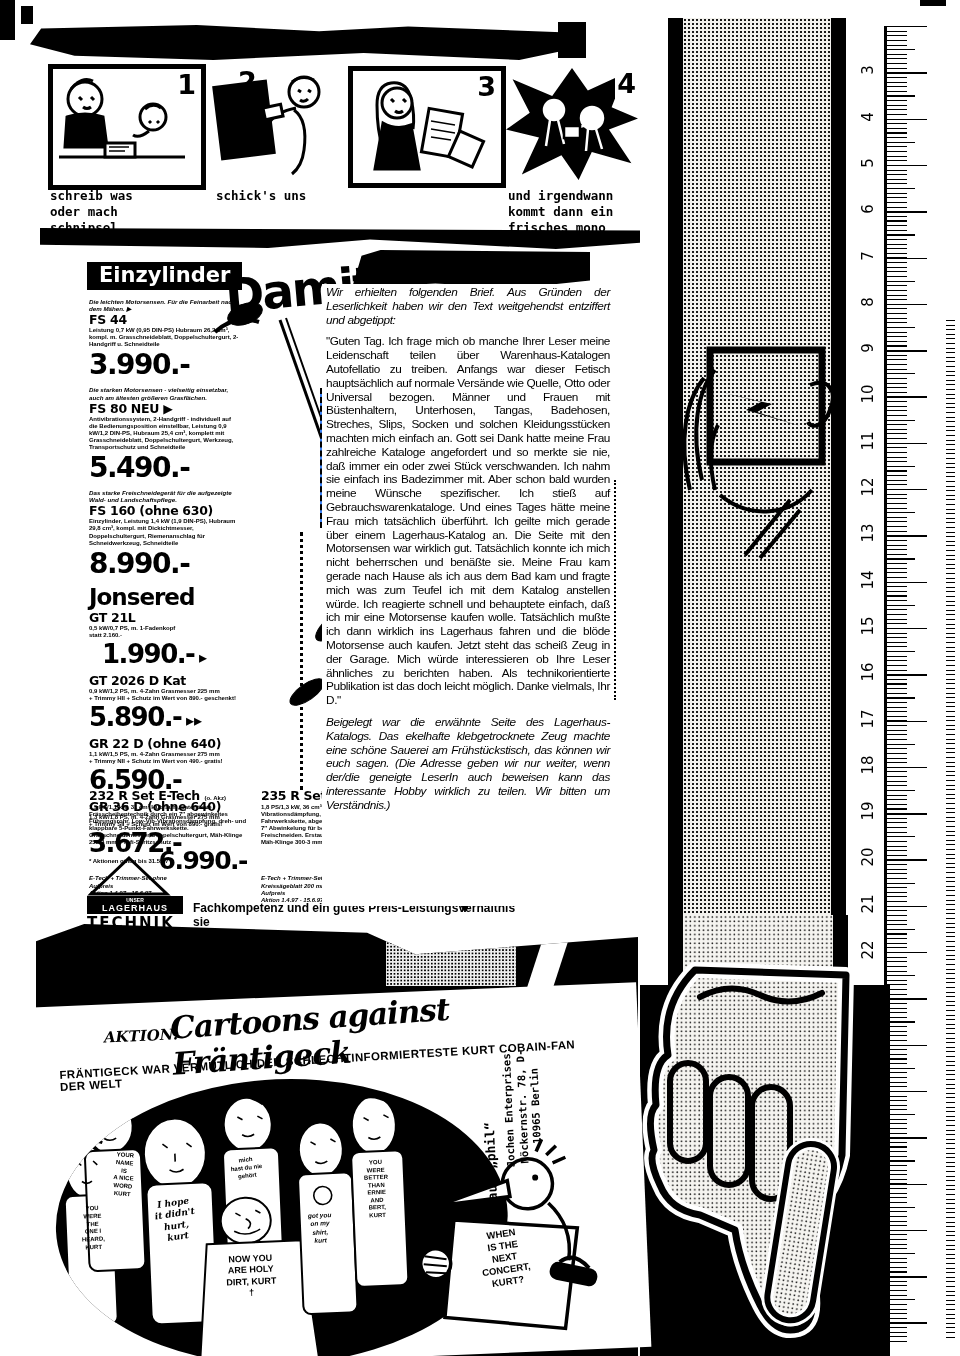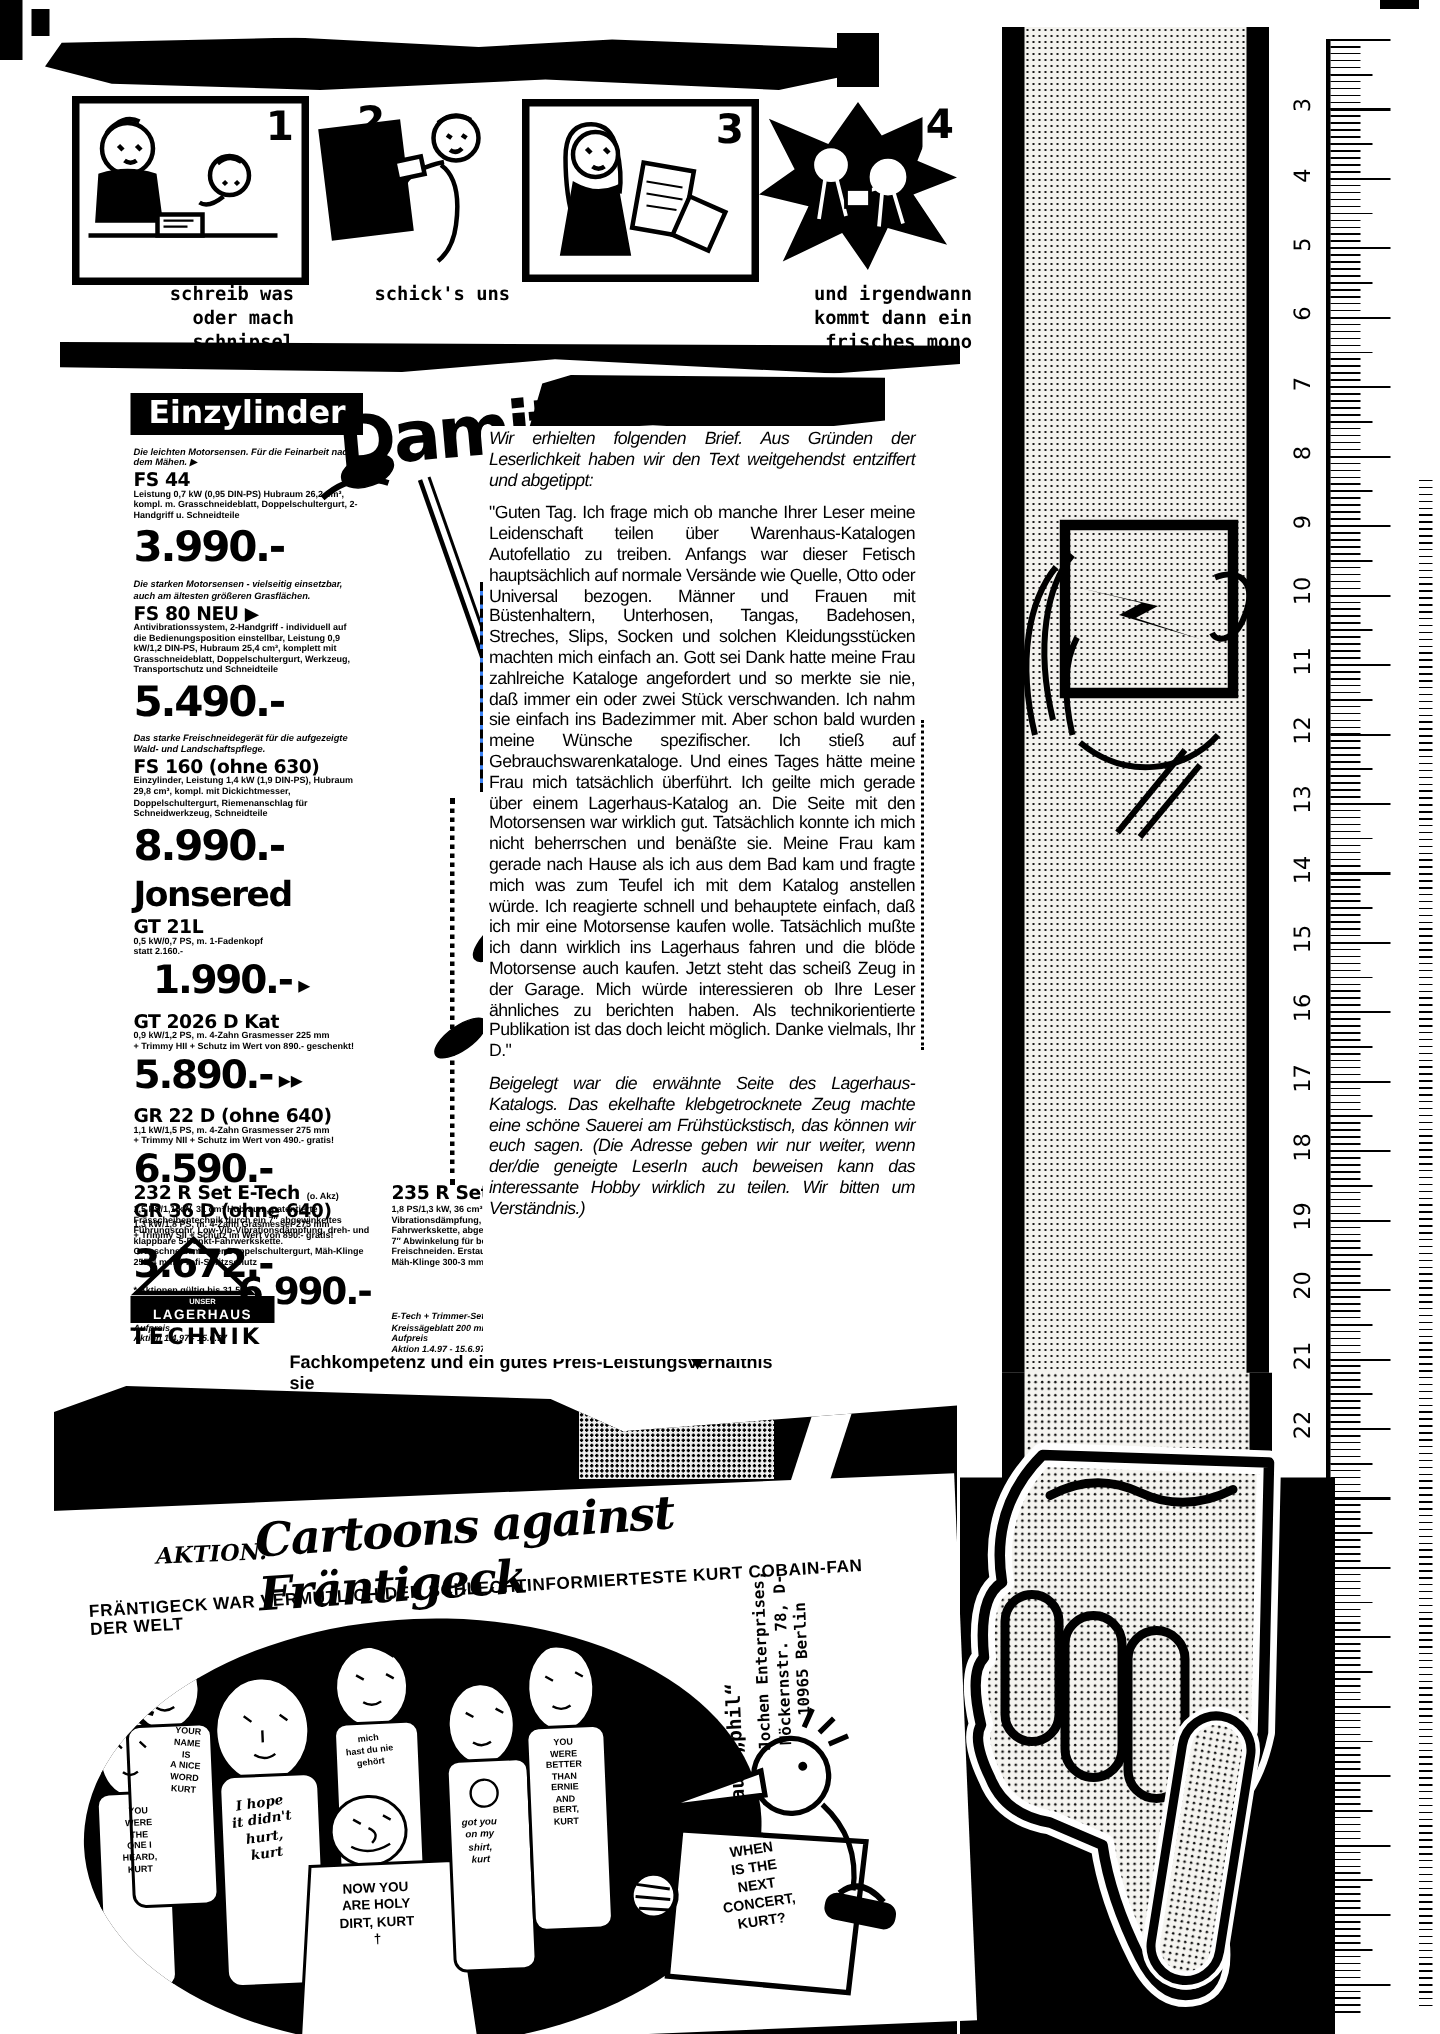--- a/index.html
+++ b/index.html
@@ -2,21 +2,21 @@
 <html><head>
 <meta charset="utf-8">
 <style>
   html,body{margin:0;padding:0;background:#ddd;}
   #page{position:relative;width:960px;height:1356px;background:#fff;overflow:hidden;
         font-family:"Liberation Sans",sans-serif;color:#000;}
   .abs{position:absolute;}
   .black{background:#000;}
   .pre{white-space:pre-line;}
   .mono{font-family:"DejaVu Sans Mono",monospace;font-weight:700;}
-  .caption{font-size:12.5px;line-height:1.28;text-align:right;}
+  .caption{font-size:12.5px;line-height:1.28;}
   .panelnum{font-family:"DejaVu Sans",sans-serif;font-weight:700;font-size:27px;}
   .price{font-family:"DejaVu Sans",sans-serif;font-weight:700;letter-spacing:-1.5px;}
   .pname{font-family:"DejaVu Sans",sans-serif;font-weight:700;font-size:12.5px;letter-spacing:-.3px;}
   .pspecs{font-size:6px;line-height:1.18;font-weight:700;}
   .plead{font-size:6.2px;line-height:1.15;font-weight:700;font-style:italic;margin-top:5px;}
   .stipple{background-color:#f3f2ee;background-image:radial-gradient(#1a1a1a .8px,transparent .95px);background-size:4px 4px;}
   .stipple2{background-image:radial-gradient(#000 .9px,transparent 1px);background-size:3.4px 3.4px;background-color:#eee;}
   .letterp{text-align:justify;font-size:11.8px;line-height:13.8px;letter-spacing:-.38px;margin:0 0 8px 0;}
   .it{font-style:italic;}
   .shirt{position:absolute;text-align:center;font-weight:700;color:#000;white-space:pre-line;z-index:5;}
@@ -210,21 +210,21 @@
       <div class="pre" style="font-size:5px;line-height:1.2;font-weight:700;">• Kombischutz
 • Mähkopf
 • Schneidblatt
 *) Gültig bis solange der Vorrat</div>
       <div class="price" style="font-size:24px;">6.9</div>
     </div>
 
     <div class="abs" style="left:225px;top:276px;height:258px;border-left:3px dotted #000;z-index:2;"></div>
     <div class="abs" style="left:268px;top:276px;height:258px;border-left:3px dotted #000;z-index:2;"></div>
 
-    <div class="abs" style="left:12px;top:568px;width:100px;z-index:3;">
+    <div class="abs" style="left:12px;top:600px;width:100px;z-index:3;">
       <svg width="84" height="40" viewBox="0 0 84 40">
         <path d="M42,2 L80,38 L4,38 Z" fill="none" stroke="#000" stroke-width="3"></path>
       </svg>
       <div style="background:#000;color:#fff;text-align:center;width:96px;padding:1px 0;">
         <div style="font-size:5px;font-weight:700;">UNSER</div>
         <div style="font-size:9px;font-weight:700;letter-spacing:1px;">LAGERHAUS</div>
       </div>
       <div style="font-family:'DejaVu Sans',sans-serif;font-weight:700;font-size:15px;letter-spacing:2px;">TECHNIK</div>
     </div>
 

